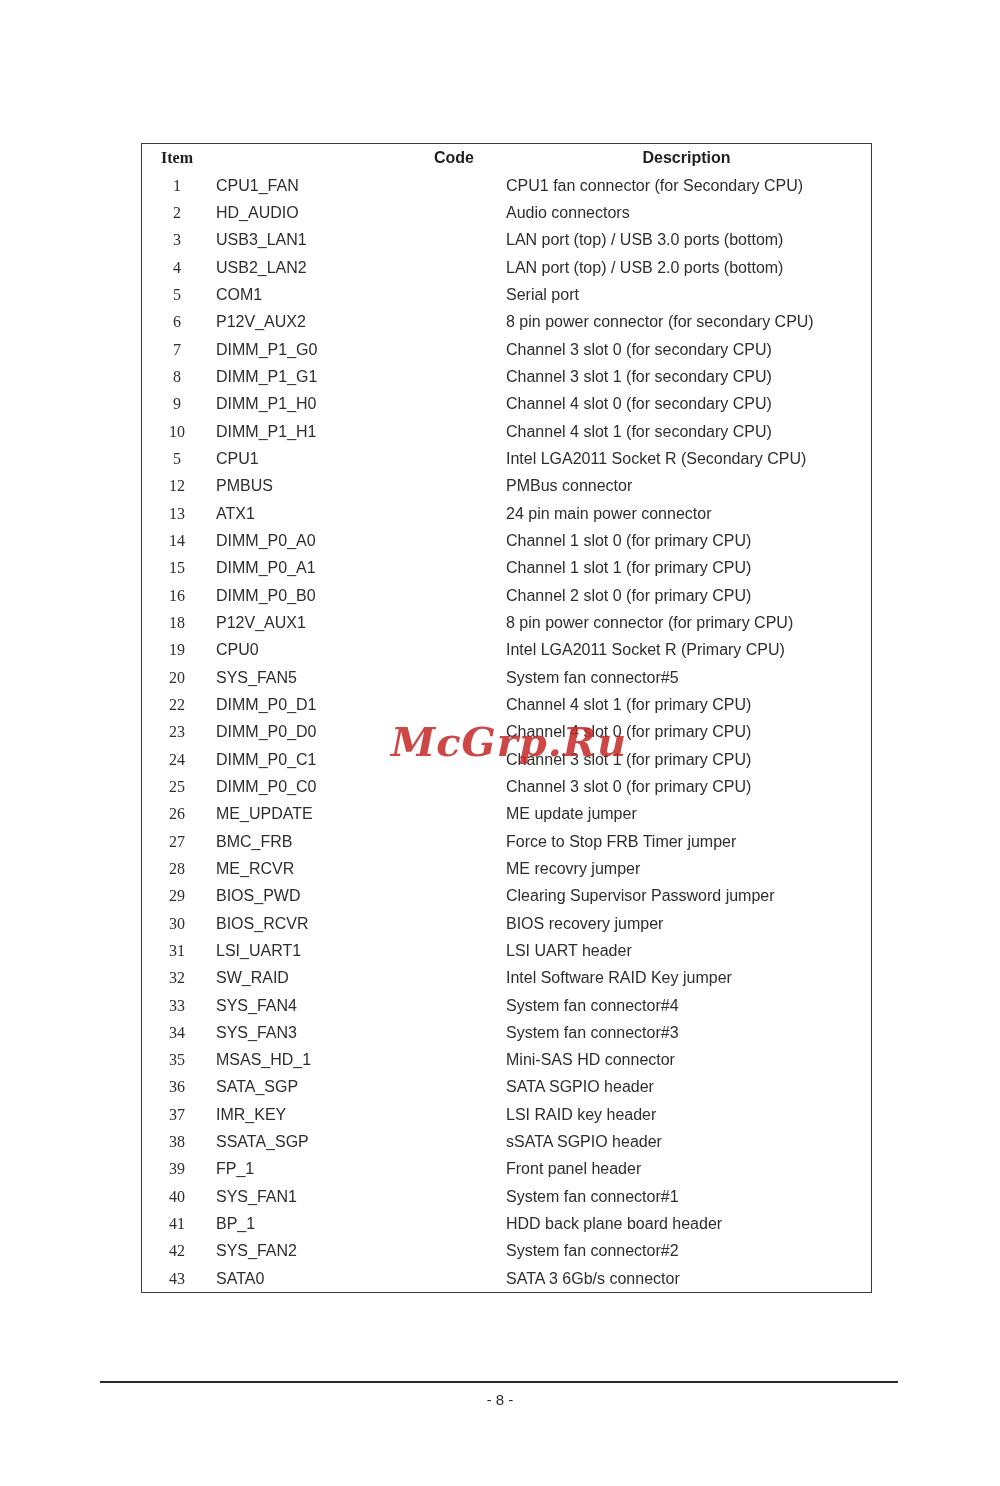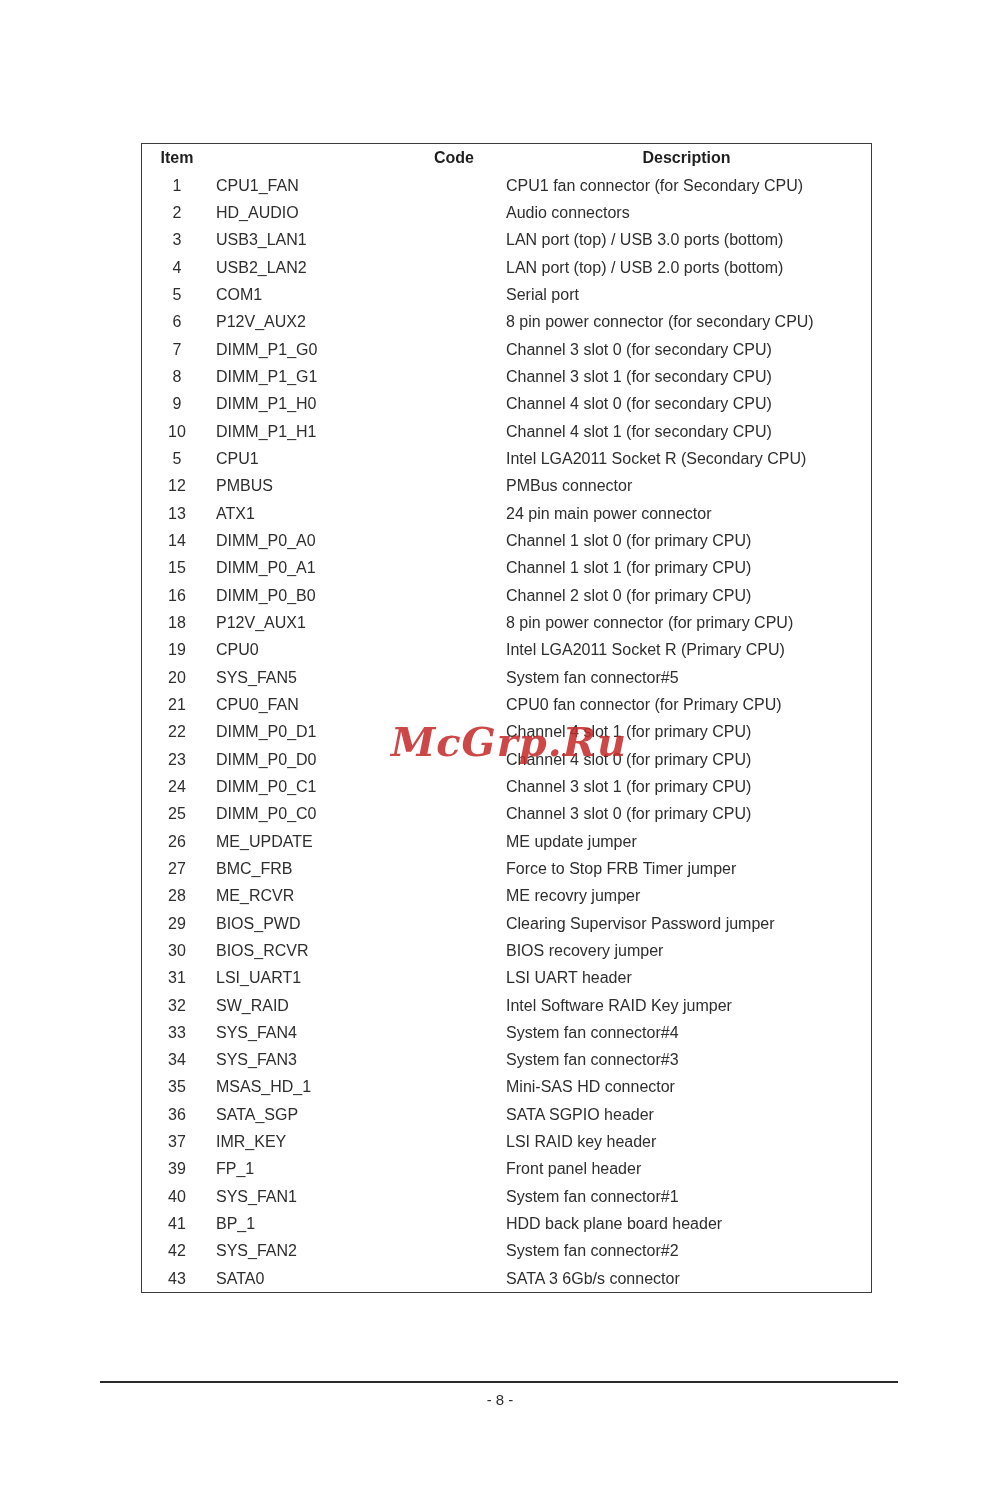--- a/index.html
+++ b/index.html
@@ -29,21 +29,21 @@
     font-size:16px;
     color:#1f1f1f;
   }
   .trow{
     display:flex;
     height:27.33px;
     align-items:center;
     font-size:16px;
     color:#2e2e2e;
   }
-  .col-item{width:70px;text-align:center;flex:0 0 auto;}
+  .col-item{width:70px;text-align:center;flex:0 0 auto;font-family:Liberation Serif, serif;}
   .col-code{width:262px;padding-left:4px;box-sizing:border-box;flex:0 0 auto;white-space:nowrap;}
   .col-desc{flex:1 1 auto;padding-left:4px;box-sizing:border-box;white-space:nowrap;margin-left:28px;}
   .thead .col-code{text-align:right;padding-left:0;}
   .thead .col-desc{text-align:center;padding-left:0;}
   .watermark{
     position:absolute;
     left:0;
     right:0;
     top:718px;
     text-align:center;
@@ -196,25 +196,20 @@
     <div class="col-code">CPU0</div>
     <div class="col-desc">Intel LGA2011 Socket R (Primary CPU)</div>
   </div>
 
   <div class="trow">
     <div class="col-item">20</div>
     <div class="col-code">SYS_FAN5</div>
     <div class="col-desc">System fan connector#5</div>
   </div>
 
-  <div class="trow">
-    <div class="col-item">21</div>
-    <div class="col-code">CPU0_FAN</div>
-    <div class="col-desc">CPU0 fan connector (for Primary CPU)</div>
-  </div>
 
   <div class="trow">
     <div class="col-item">22</div>
     <div class="col-code">DIMM_P0_D1</div>
     <div class="col-desc">Channel 4 slot 1 (for primary CPU)</div>
   </div>
 
   <div class="trow">
     <div class="col-item">23</div>
     <div class="col-code">DIMM_P0_D0</div>
@@ -298,20 +293,25 @@
     <div class="col-code">SATA_SGP</div>
     <div class="col-desc">SATA SGPIO header</div>
   </div>
 
   <div class="trow">
     <div class="col-item">37</div>
     <div class="col-code">IMR_KEY</div>
     <div class="col-desc">LSI RAID key header</div>
   </div>
 
+  <div class="trow">
+    <div class="col-item">38</div>
+    <div class="col-code">SSATA_SGP</div>
+    <div class="col-desc">sSATA SGPIO header</div>
+  </div>
 
   <div class="trow">
     <div class="col-item">39</div>
     <div class="col-code">FP_1</div>
     <div class="col-desc">Front panel header</div>
   </div>
 
   <div class="trow">
     <div class="col-item">40</div>
     <div class="col-code">SYS_FAN1</div>

